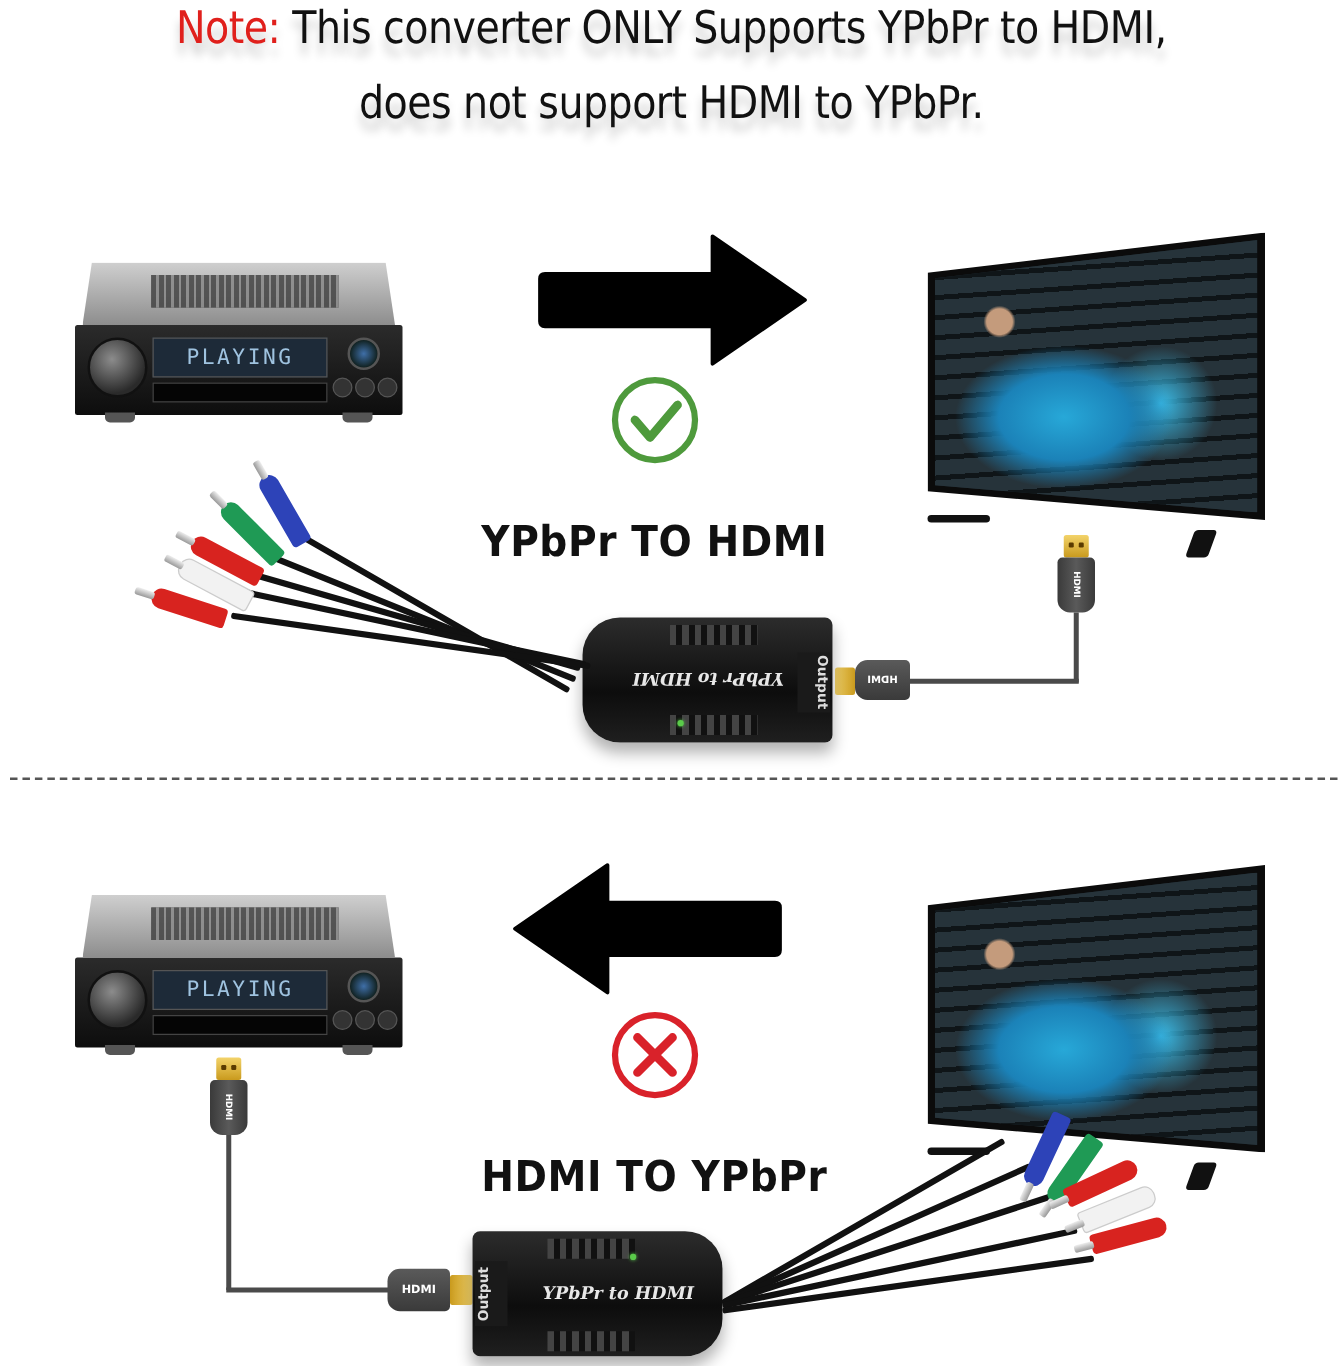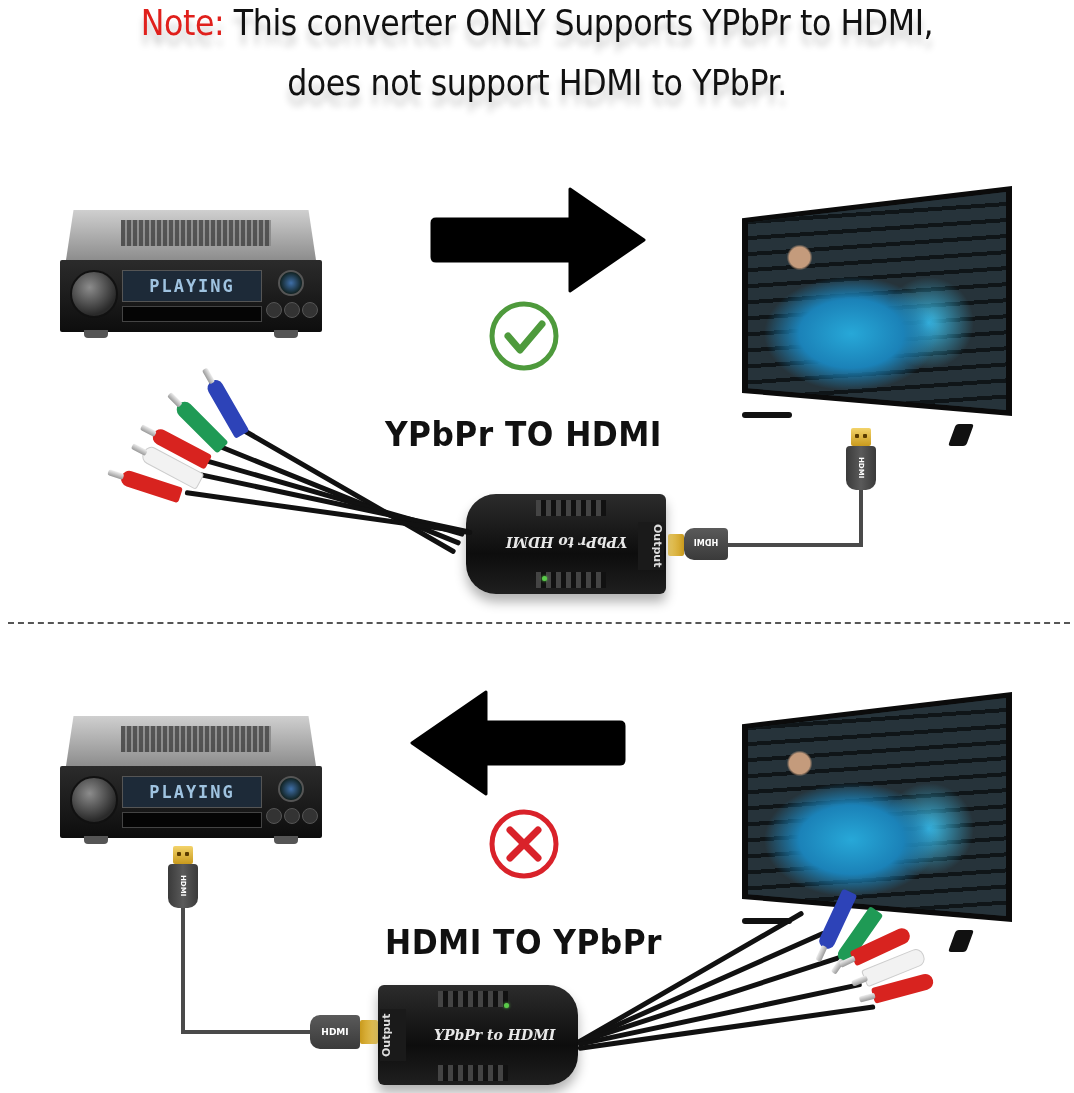--- a/index.html
+++ b/index.html
@@ -4,21 +4,21 @@
 <style>
   html, body { margin:0; padding:0; background:#ffffff; }
   body { width:1074px; height:1093px; position:relative; overflow:hidden; font-family:"DejaVu Sans", sans-serif; }
   .abs { position:absolute; }
   .headline { left:0; width:1074px; text-align:center; font-family:"DejaVu Sans", sans-serif; color:#111; font-size:36px; text-shadow: 0 10px 8px rgba(0,0,0,0.22); letter-spacing:-0.5px; transform:scaleX(0.88); transform-origin:center; }
   .note-label { color:#e0201c; }
   .caption { font-family:"DejaVu Sans", sans-serif; font-weight:bold; font-size:34px; color:#111; letter-spacing:0.5px; transform:scaleX(0.92); transform-origin:left; }
   .divider { left:8px; top:622px; width:1062px; height:0; border-top:2px dashed #555; }
 
   
-  .receiver { width:262px; height:130px;font-weight:bold; }
+  .receiver { width:262px; height:130px; }
   .rcv-top { position:absolute; left:6px; top:0; width:250px; height:50px; background:linear-gradient(#cfcfcf,#8d8d8d); clip-path:polygon(3% 0,97% 0,100% 100%,0 100%); }
   .rcv-grill { position:absolute; left:55px; top:10px; width:150px; height:26px; background:repeating-linear-gradient(90deg,#444 0 4px,#888 4px 6px), #444; opacity:.85; }
   .rcv-front { position:absolute; left:0; top:50px; width:262px; height:72px; background:linear-gradient(#2b2b2b,#0d0d0d); border-radius:2px; }
   .rcv-knob { position:absolute; left:10px; top:10px; width:44px; height:44px; border-radius:50%; background:radial-gradient(circle at 40% 35%,#8c8c8c,#2a2a2a 70%); border:2px solid #111; }
   .rcv-display { position:absolute; left:62px; top:10px; width:138px; height:30px; background:#1d2a38; border:1px solid #555; color:#9fc3e0; font-family:"DejaVu Sans Mono", monospace; font-size:17px; text-align:center; line-height:30px; letter-spacing:2px; }
   .rcv-slot { position:absolute; left:62px; top:46px; width:138px; height:14px; background:#050505; border:1px solid #444; }
   .rcv-power { position:absolute; left:218px; top:10px; width:22px; height:22px; border-radius:50%; background:radial-gradient(circle,#3f6fa8,#122 70%); border:2px solid #555; }
   .rcv-btn { position:absolute; top:42px; width:14px; height:14px; border-radius:50%; background:#333; border:1px solid #555; }
   .rcv-foot { position:absolute; top:120px; width:24px; height:8px; background:#555; border-radius:0 0 4px 4px; }
 

